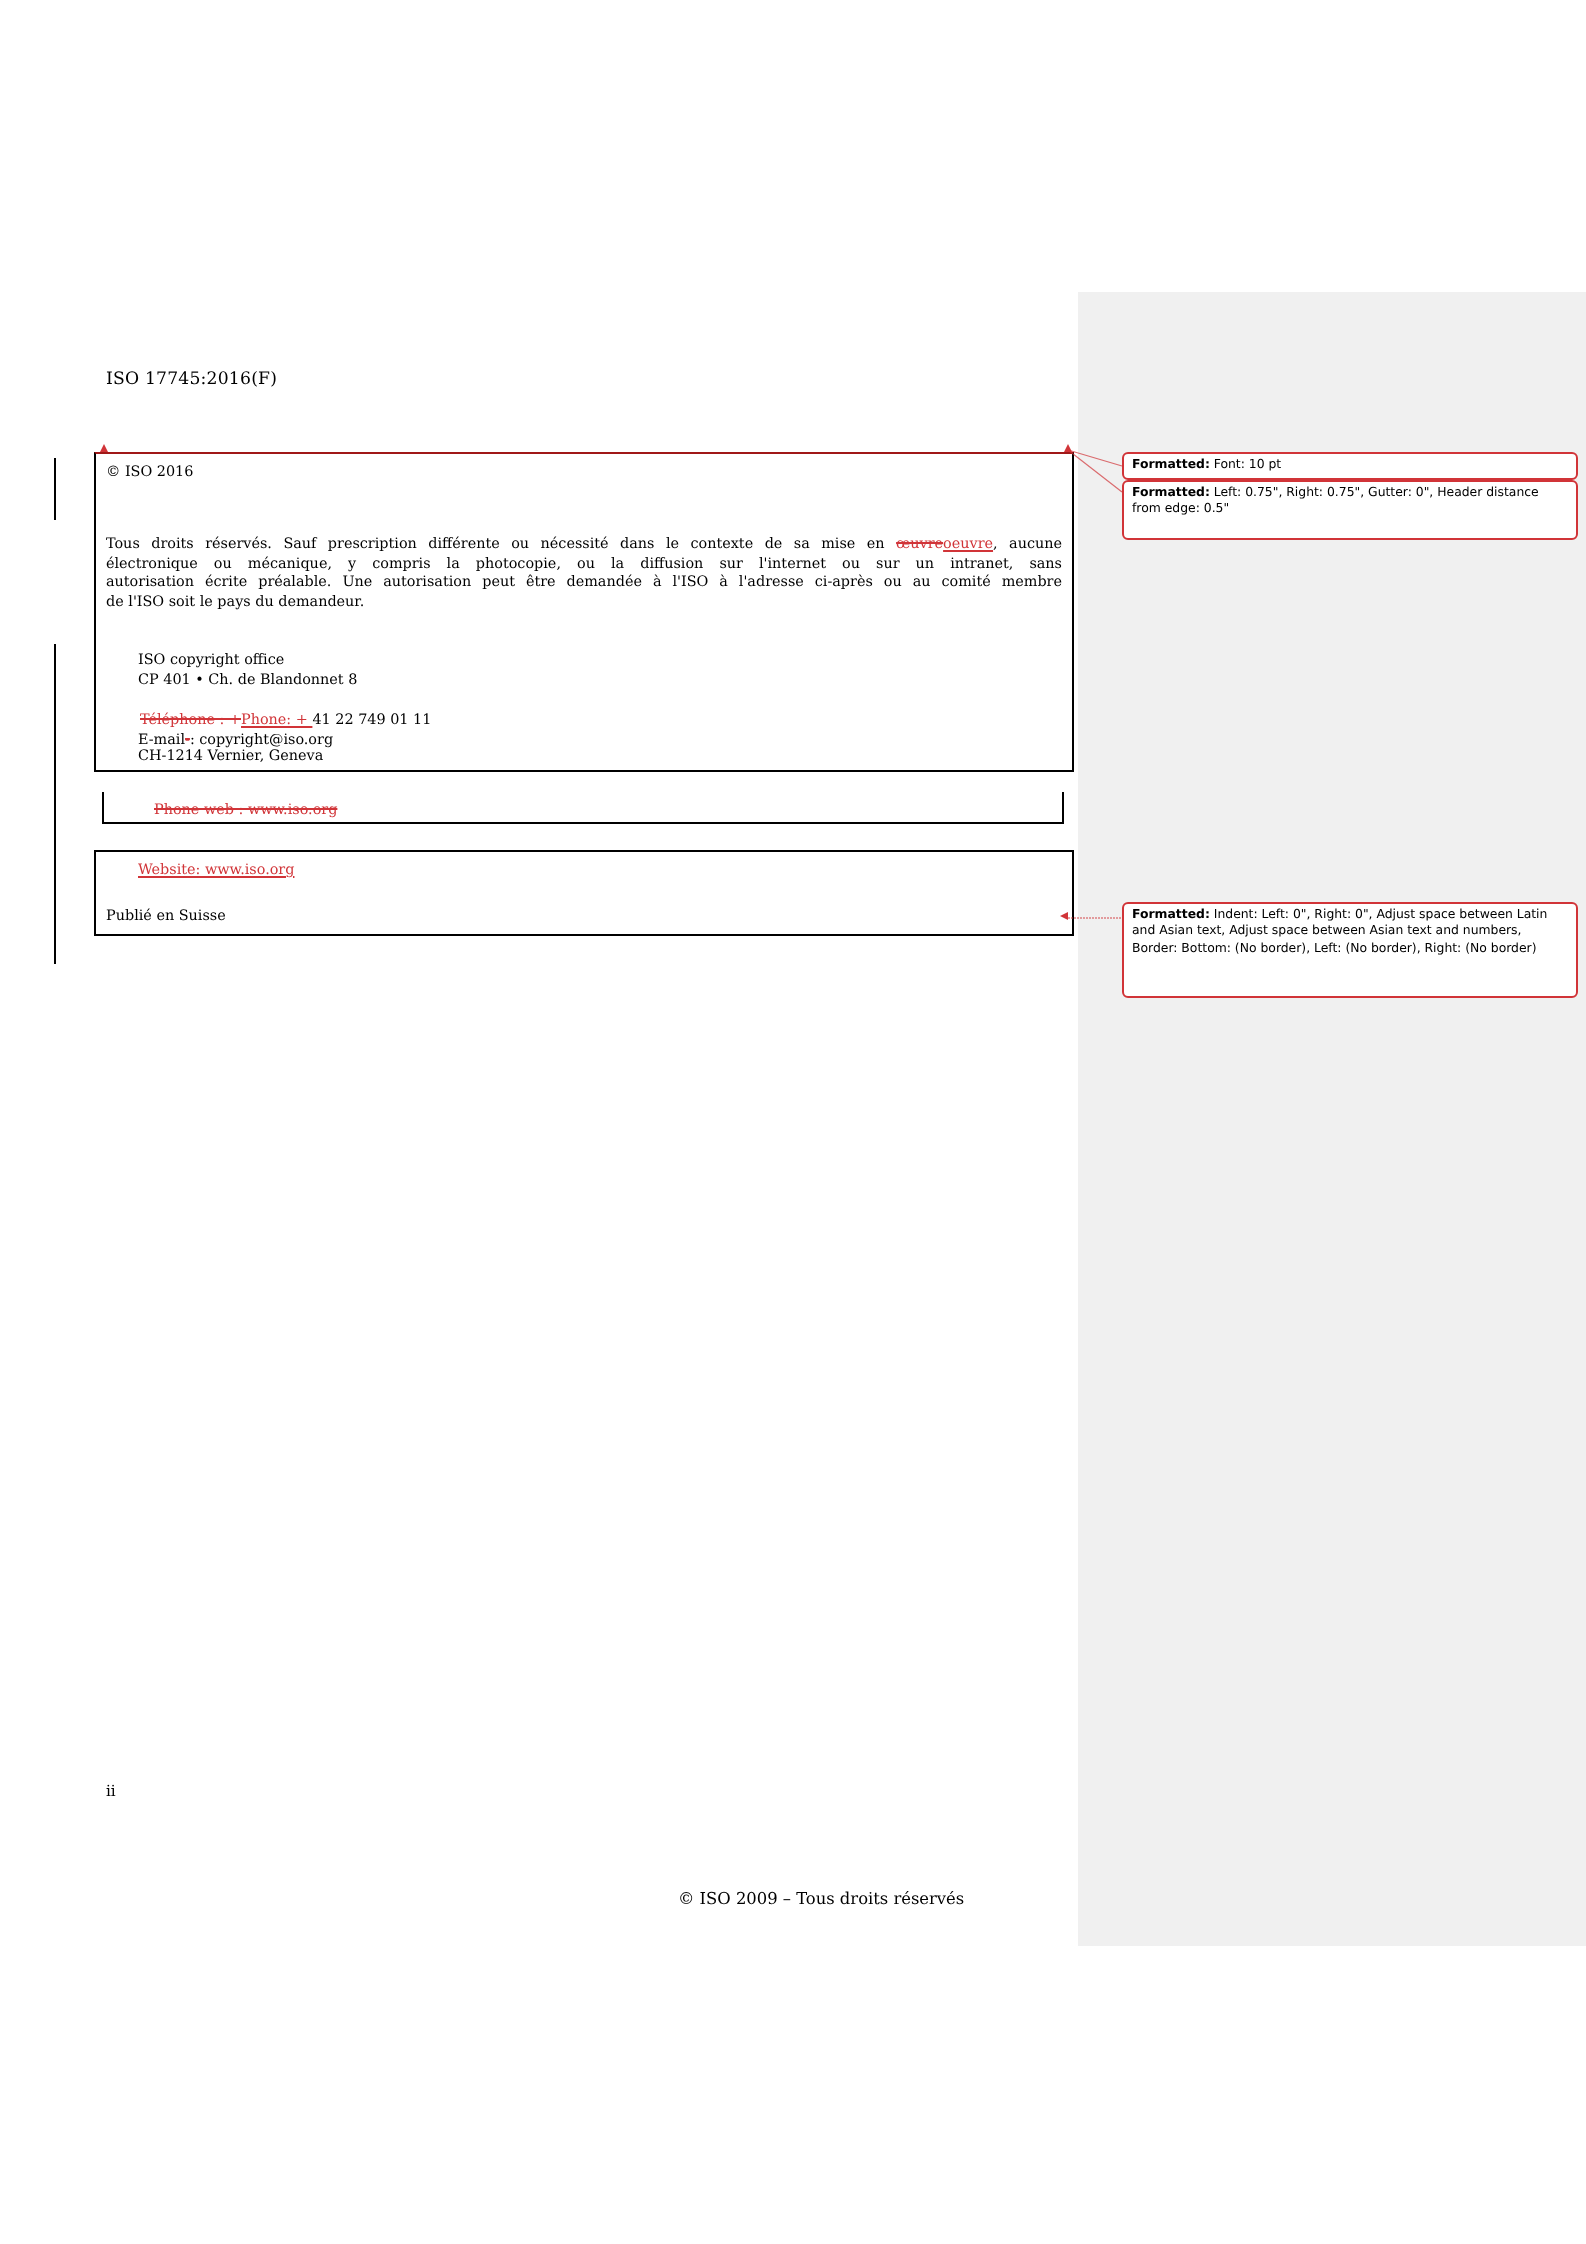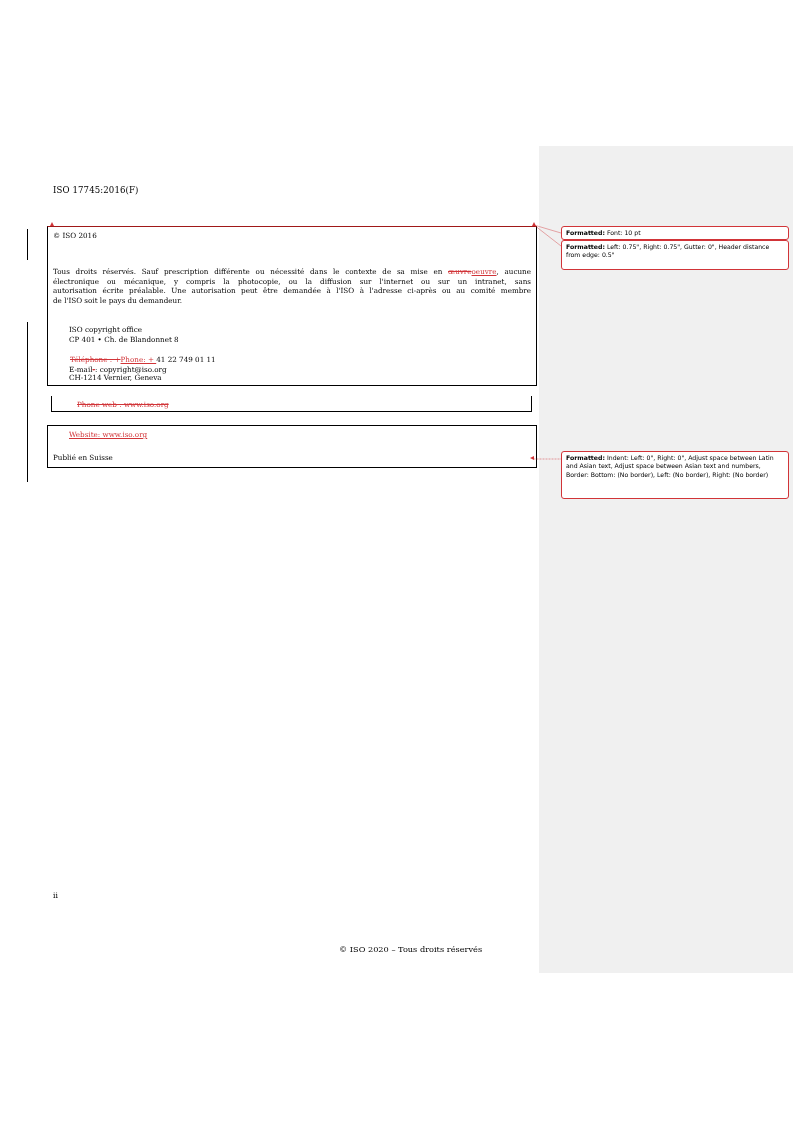--- a/index.html
+++ b/index.html
@@ -89,13 +89,13 @@
   <b>Formatted:</b><span> Font: 10 pt</span>
 </div>
 <div class="balloon" style="top:240px;height:30px;">
   <b>Formatted:</b><span> Left:  0.75", Right:  0.75", Gutter:  0", Header distance from edge:  0.5"</span>
 </div>
 <div class="balloon" style="top:451px;height:48px;">
   <b>Formatted:</b><span> Indent: Left:  0", Right:  0", Adjust space between Latin and Asian text, Adjust space between Asian text and numbers, Border: Bottom: (No border), Left: (No border), Right: (No border)</span>
 </div>
 
 <div id="footer-page" class="serif">ii</div>
-<div id="footer-copy" class="serif">© ISO 2020 – Tous droits réservés</div>
+<div id="footer-copy" class="serif">© ISO 2009 – Tous droits réservés</div>
 
 </body></html>

